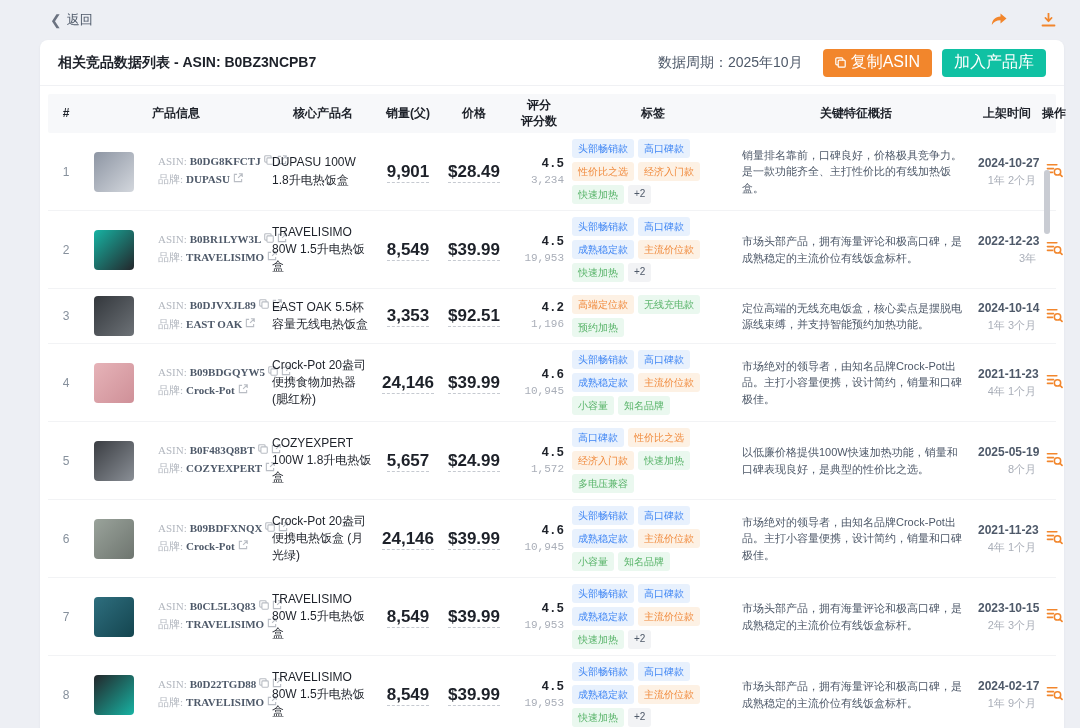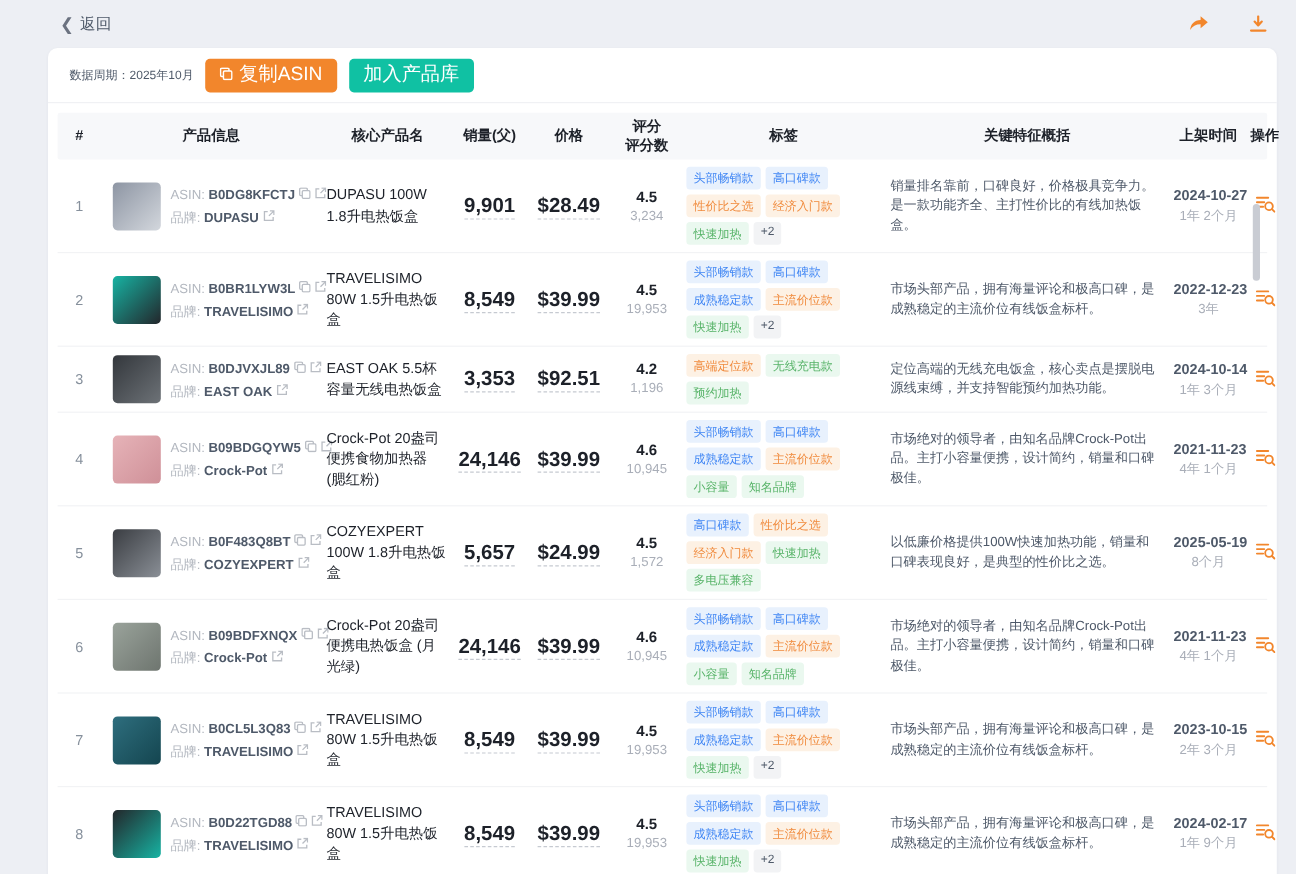--- a/index.html
+++ b/index.html
@@ -14,54 +14,54 @@
   .back .chev { font-size:14px; color:#6b7280; }
   .top-icons { display:flex; align-items:center; gap:34px; padding-right:6px; }
   .top-icons svg { display:block; cursor:pointer; }
   
   .card { position:absolute; left:40px; top:40px; width:1024px; height:700px;
           background:#fff; border-radius:8px 8px 0 0; box-shadow:0 1px 3px rgba(30,40,60,.05); }
   .card-head { height:46px; display:flex; align-items:center; justify-content:space-between;
                padding:0 18px 0 18px; border-bottom:1px solid #f0f1f4; }
   .card-title { font-size:14px; font-weight:bold; color:#1d2129; }
   .head-right { display:flex; align-items:center; gap:10px; }
-  .period { color:#4e5969; font-size:10px; margin-right:0; }
+  .period { color:#4e5969; font-size:14px; margin-right:10px; }
   .btn { height:28px; border:none; border-radius:4px; color:#fff; font-size:16px;
          padding:0 12px; display:flex; align-items:center; gap:5px; cursor:pointer;
          font-family:inherit; }
   .btn-orange { background:#f2862c; }
   .btn-teal   { background:#10c1a3; }
   
   .table-wrap { padding:8px 8px 0 8px; position:relative; }
   .grid { display:grid; grid-template-columns:36px 184px 110px 60px 72px 58px 170px 236px 66px 28px; align-items:center; }
   .thead { background:#f7f8fa; border-radius:2px; min-height:38px; }
   .th { font-weight:bold; font-size:12px; color:#1d2129; text-align:center; white-space:pre-line; line-height:1.3; padding:4px 2px; }
   .row { min-height:54px; border-bottom:1px solid #f2f3f5; }
   .c { padding:6px 4px; }
   .idx { text-align:center; color:#86909c; }
-  .info { display:flex; align-items:flex-end; gap:8px; padding-left:10px; }
+  .info { display:flex; align-items:flex-start; gap:24px; padding-left:10px;font-family:Liberation Serif, serif; }
   .thumb { width:40px; height:40px; border-radius:4px; flex:0 0 40px; }
   .meta .line { display:flex; align-items:center; gap:3px; font-size:11px; line-height:1.7; white-space:nowrap; }
   .lbl { color:#b2b7bf; }
   .val { color:#4e5969; font-weight:bold; }
   .mini-ic { display:inline-block; }
   .name { font-size:12px; color:#1d2129; line-height:1.45; padding-right:6px; }
   .num-cell { text-align:center; }
   .num { font-size:17px; font-weight:bold; color:#1d2129; border-bottom:1px dashed #c6cad1; padding-bottom:1px; cursor:pointer; }
-  .rating { text-align:center; line-height:1.45; }
+  .rating { text-align:right; line-height:1.45;font-family:Liberation Mono, monospace; }
   .rating .rv { font-size:12.5px; font-weight:bold; color:#1d2129; }
   .rating .rc { font-size:11px; color:#a9aeb8; }
   .tags { display:flex; flex-wrap:wrap; gap:4px; padding-right:6px; }
   .tag { font-size:10px; padding:2.5px 6px; border-radius:3px; white-space:nowrap; }
   .tag.blue   { background:#e8f1fd; color:#4086f4; }
   .tag.orange { background:#fdf1e4; color:#f08a3c; }
   .tag.green  { background:#eaf8ef; color:#57b368; }
   .tag.gray   { background:#f2f3f5; color:#4e5969; }
   .summary { font-size:11px; color:#4e5969; line-height:1.5; padding-right:10px; }
-  .date { text-align:center; line-height:1.5; }
+  .date { text-align:right; line-height:1.5; }
   .date .d1 { font-size:12px; color:#4e5969; font-weight:bold; white-space:nowrap; }
   .date .d2 { font-size:11px; color:#a9aeb8; white-space:nowrap; }
   .ops { text-align:center; }
   .ops svg { cursor:pointer; }
   
   .vscroll { position:absolute; right:14px; top:84px; width:6px; height:64px;
              background:#c9ccd3; border-radius:3px; cursor:grab; }
 </style>
 </head>
 <body>
@@ -81,20 +81,21 @@
       <svg width="15" height="15" viewBox="0 0 15 15">
           <path d="M7.5 0.5 v7 M4.5 5 l3 3.2 3-3.2" stroke="#f2862c" stroke-width="1.8" fill="none" stroke-linecap="round" stroke-linejoin="round"></path>
           <path d="M1.5 12.5 h12" stroke="#f2862c" stroke-width="1.8" stroke-linecap="round"></path>
         </svg>
     </span>
   </div>
 </div>
 
 <div class="card">
   <div class="card-head">
+    <div class="card-title">相关竞品数据列表 - ASIN: B0BZ3NCPB7</div>
     <div class="head-right">
       <span class="period">
         <span>数据周期：</span><span>2025年10月</span>
       </span>
       <button class="btn btn-orange">
         <span>
           <svg width="11" height="11" viewBox="0 0 11 11">
               <rect x="3.2" y="3.2" width="7" height="7" rx="1" fill="none" stroke="#fff" stroke-width="1.2"></rect>
               <path d="M7.8 3.2 V1.8 a1 1 0 0 0 -1-1 H1.8 a1 1 0 0 0 -1 1 V6.8 a1 1 0 0 0 1 1 H3.2" fill="none" stroke="#fff" stroke-width="1.2"></path>
             </svg>

